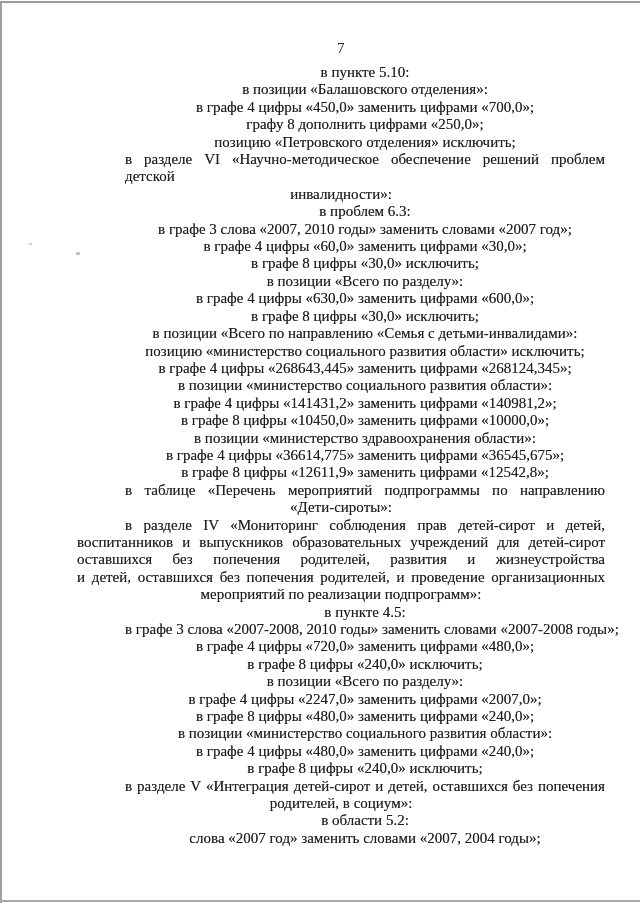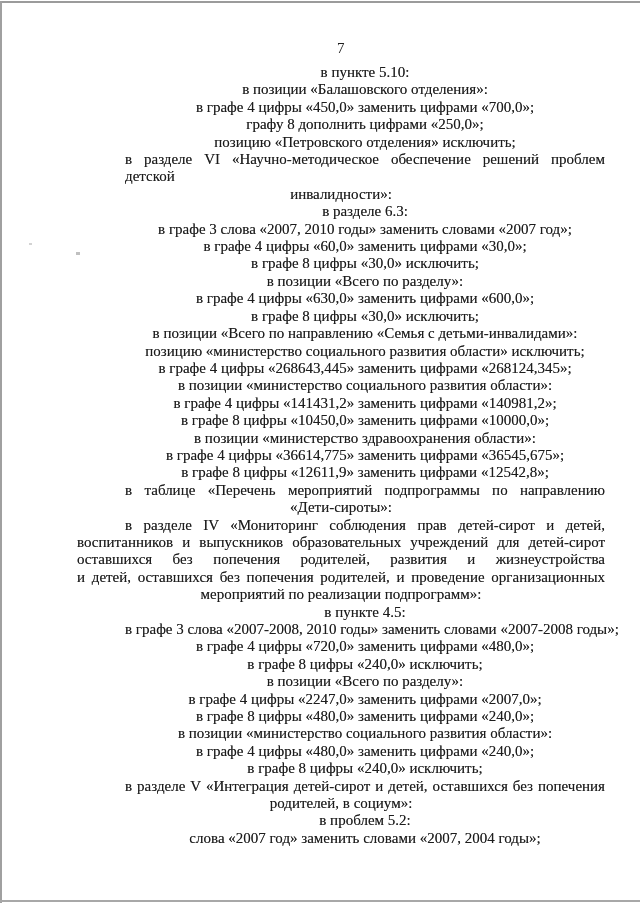--- a/index.html
+++ b/index.html
@@ -90,21 +90,21 @@
   <div class="page-number">7</div>
 
   <div class="content" id="content">
       <div class="line indent">в пункте 5.10:</div>
       <div class="line indent">в позиции «Балашовского отделения»:</div>
       <div class="line indent">в графе 4 цифры «450,0» заменить цифрами «700,0»;</div>
       <div class="line indent">графу 8 дополнить цифрами «250,0»;</div>
       <div class="line indent">позицию «Петровского отделения» исключить;</div>
       <div class="line indent justify">в разделе VI «Научно-методическое обеспечение решений проблем детской</div>
       <div class="line">инвалидности»:</div>
-      <div class="line indent">в разделе 6.3:</div>
+      <div class="line indent">в проблем 6.3:</div>
       <div class="line indent">в графе 3 слова «2007, 2010 годы» заменить словами «2007 год»;</div>
       <div class="line indent">в графе 4 цифры «60,0» заменить цифрами «30,0»;</div>
       <div class="line indent">в графе 8 цифры «30,0» исключить;</div>
       <div class="line indent">в позиции «Всего по разделу»:</div>
       <div class="line indent">в графе 4 цифры «630,0» заменить цифрами «600,0»;</div>
       <div class="line indent">в графе 8 цифры «30,0» исключить;</div>
       <div class="line indent">в позиции «Всего по направлению «Семья с детьми-инвалидами»:</div>
       <div class="line indent">позицию «министерство социального развития области» исключить;</div>
       <div class="line indent">в графе 4 цифры «268643,445» заменить цифрами «268124,345»;</div>
       <div class="line indent">в позиции «министерство социального развития области»:</div>
@@ -125,19 +125,19 @@
       <div class="line indent">в графе 4 цифры «720,0» заменить цифрами «480,0»;</div>
       <div class="line indent">в графе 8 цифры «240,0» исключить;</div>
       <div class="line indent">в позиции «Всего по разделу»:</div>
       <div class="line indent">в графе 4 цифры «2247,0» заменить цифрами «2007,0»;</div>
       <div class="line indent">в графе 8 цифры «480,0» заменить цифрами «240,0»;</div>
       <div class="line indent">в позиции «министерство социального развития области»:</div>
       <div class="line indent">в графе 4 цифры «480,0» заменить цифрами «240,0»;</div>
       <div class="line indent">в графе 8 цифры «240,0» исключить;</div>
       <div class="line indent justify">в разделе V «Интеграция детей-сирот и детей, оставшихся без попечения</div>
       <div class="line">родителей, в социум»:</div>
-      <div class="line indent">в проблем 5.2:</div>
+      <div class="line indent">в области 5.2:</div>
       <div class="line indent">слова «2007 год» заменить словами «2007, 2004 годы»;</div>
     </div>
 
   <div class="speck-1"></div>
   <div class="speck-2"></div>
 </div>
 
 </body></html>

